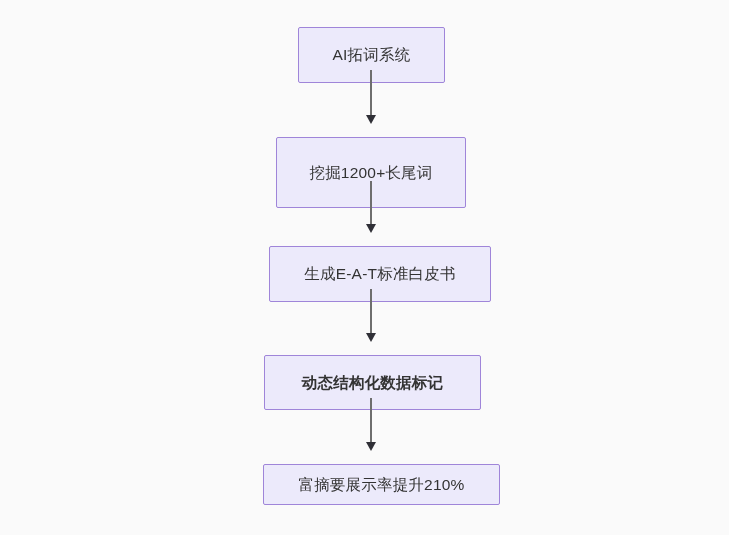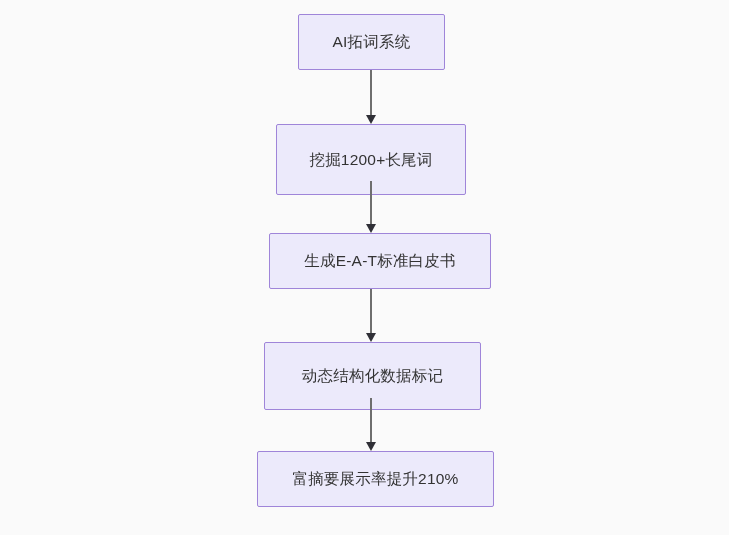--- a/index.html
+++ b/index.html
@@ -25,20 +25,21 @@
     border: 1.6px solid #9F85D9;
     border-radius: 2px;
     display: flex;
     align-items: center;
     justify-content: center;
     color: #333333;
     font-size: 15.5px;
     letter-spacing: 0.2px;
     line-height: 1;
     white-space: nowrap;
+    margin-top: 13px;
   }
   .node-label {
     display: block;
   }
   .edge {
     position: absolute;
   }
   .edge-line {
     position: absolute;
     width: 2px;
@@ -81,26 +82,26 @@
 
   <div class="node" style="left:269px; top:233px; width:222px; height:56px;">
     <span class="node-label">生成E-A-T标准白皮书</span>
   </div>
 
   <div class="edge" style="left:370px; top:289px; height:53px; width:2px;">
     <div class="edge-line" style="height:44px;"></div>
     <div class="edge-head" style="top:44px;"></div>
   </div>
 
-  <div class="node" style="left:264px; top:342px; width:217px; height:68px;">
+  <div class="node" style="left:264px; top:342px; width:217px; height:55px;font-weight:bold;">
     <span class="node-label">动态结构化数据标记</span>
   </div>
 
   <div class="edge" style="left:370px; top:398px; height:53px; width:2px;">
     <div class="edge-line" style="height:44px;"></div>
     <div class="edge-head" style="top:44px;"></div>
   </div>
 
-  <div class="node" style="left:257px; top:451px; width:237px; height:56px;">
+  <div class="node" style="left:263px; top:451px; width:237px; height:41px;">
     <span class="node-label">富摘要展示率提升210%</span>
   </div>
 
 </div>
 
 </body></html>

